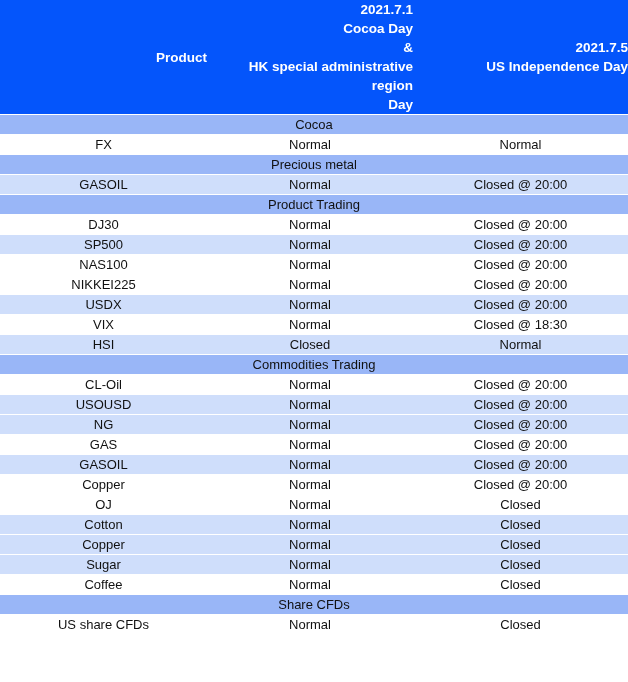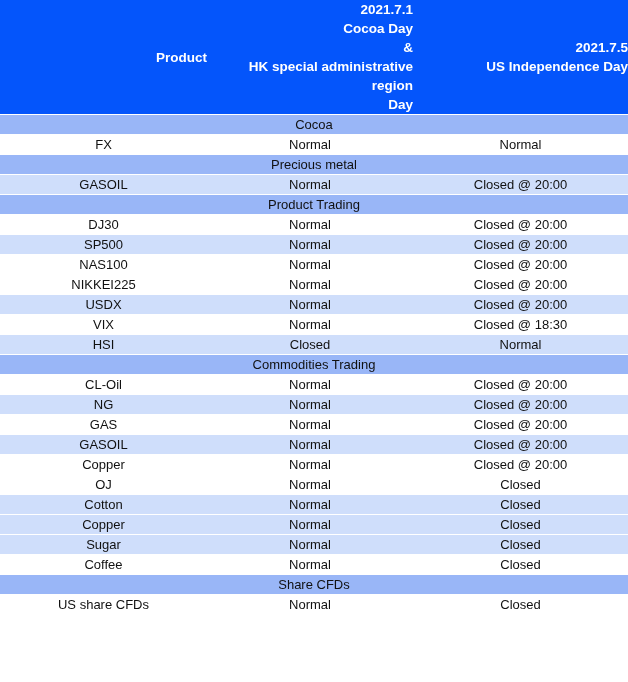--- a/index.html
+++ b/index.html
@@ -134,20 +134,25 @@
         </tr>
         <tr class="section-row">
           <td colspan="3">Commodities Trading</td>
         </tr>
         <tr class="data-row">
           <td>CL-Oil</td>
           <td>Normal</td>
           <td class="closed">Closed @ 20:00</td>
         </tr>
         <tr class="data-row alt">
+          <td>USOUSD</td>
+          <td>Normal</td>
+          <td class="closed">Closed @ 20:00</td>
+        </tr>
+        <tr class="data-row alt">
           <td>NG</td>
           <td>Normal</td>
           <td class="closed">Closed @ 20:00</td>
         </tr>
         <tr class="data-row">
           <td>GAS</td>
           <td>Normal</td>
           <td class="closed">Closed @ 20:00</td>
         </tr>
         <tr class="data-row alt">

